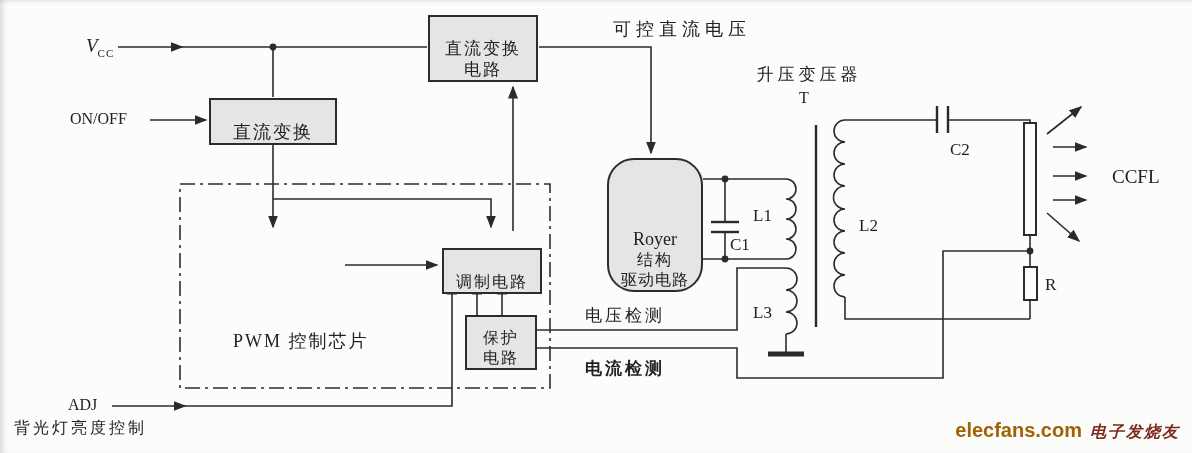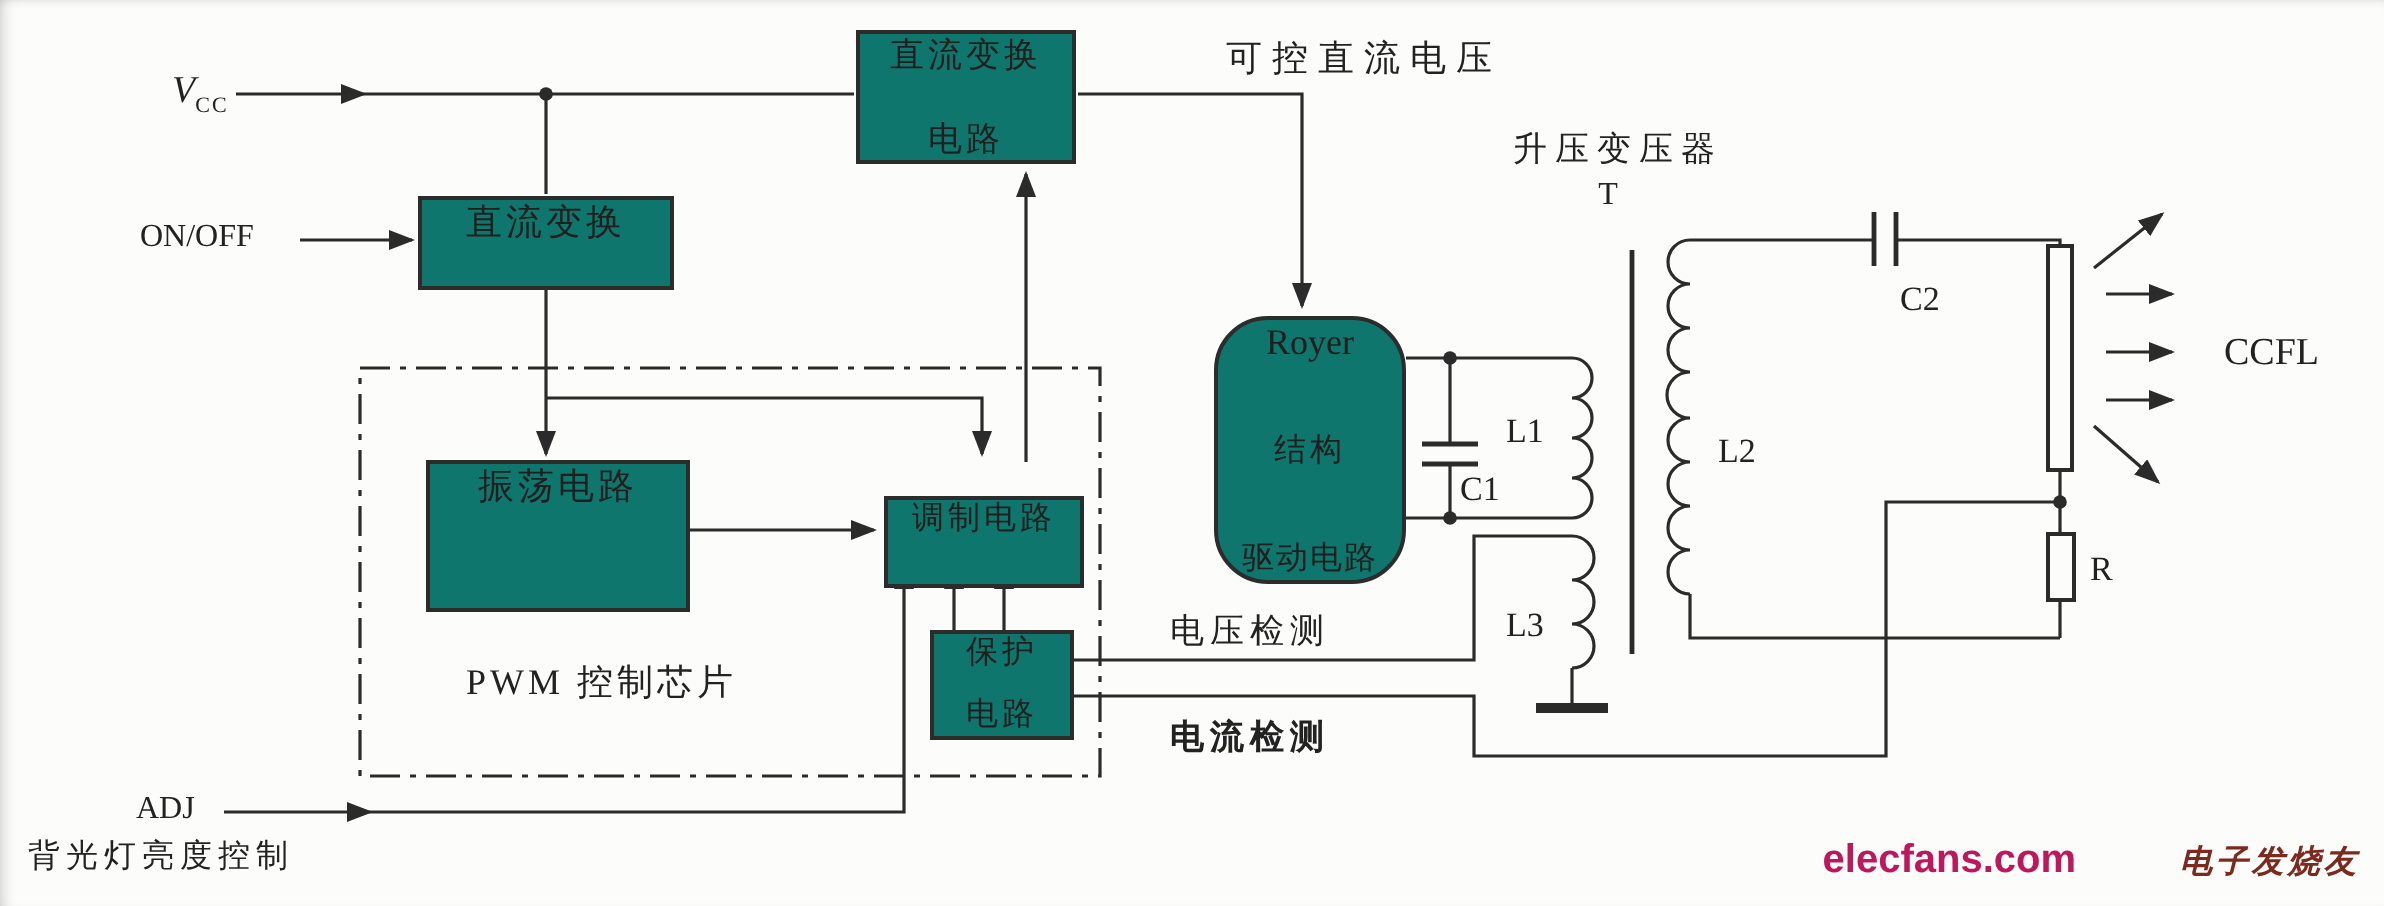--- a/index.html
+++ b/index.html
@@ -6,29 +6,29 @@
   body{background:#e8e8e6;font-family:"Liberation Serif", serif;}
   .stage{
     position:relative;width:1192px;height:453px;background:#fcfcfa;
     overflow:hidden;color:#1f1f1f;
     box-shadow:inset 6px 0 8px -6px rgba(0,0,0,.25), inset 0 4px 6px -5px rgba(0,0,0,.18);
   }
   .stage svg{position:absolute;left:0;top:0;}
   .lbl{position:absolute;white-space:nowrap;color:#222;}
   .cn{letter-spacing:3px;font-size:17px;}
   .blockbox{
-    position:absolute;border:2px solid #2c2c2c;background:#0f766e;
-    display:flex;flex-direction:column;align-items:center;justify-content:space-between;
+    position:absolute;border:2px solid #2c2c2c;background:#e5e5e5;
+    display:flex;flex-direction:column;align-items:center;justify-content:flex-end;
     text-align:center;line-height:1.25;box-sizing:border-box;
   }
   .blockbox .bline{letter-spacing:2px;}
   .ref{font-size:17px;color:#222;}
   .wm{position:absolute;right:12px;top:419px;display:flex;align-items:baseline;gap:8px;}
   .wm-brand{font-family:"Liberation Sans", sans-serif;font-weight:bold;font-size:20px;letter-spacing:0px;}
-  .wm-cn{font-size:16px;font-weight:bold;font-style:italic;letter-spacing:2px;margin-left:44px;}
+  .wm-cn{font-size:16px;font-weight:bold;font-style:italic;letter-spacing:2px;}
   .vcc{font-style:italic;font-size:19px;}
   .vcc sub{font-style:normal;font-size:11px;letter-spacing:1px;}
 </style>
 </head>
 <body>
 
 <div class="stage">
 
   <svg width="1192" height="453" viewBox="0 0 1192 453">
     <defs>
@@ -127,23 +127,20 @@
 
   <div class="blockbox" style="left:209px;top:98px;width:128px;height:47px;">
     <span class="bline" style="font-size:18px;">直流变换</span>
   </div>
 
   <div class="blockbox" style="left:428px;top:15px;width:110px;height:67px;">
     <span class="bline" style="font-size:17px;">直流变换</span>
     <span class="bline" style="font-size:17px;">电路</span>
   </div>
 
-  <div class="blockbox" style="left:213px;top:230px;width:132px;height:76px;">
-    <span class="bline" style="font-size:18px;">振荡电路</span>
-  </div>
 
   <div class="blockbox" style="left:442px;top:248px;width:100px;height:46px;">
     <span class="bline" style="font-size:16px;">调制电路</span>
   </div>
 
   <div class="blockbox" style="left:465px;top:315px;width:72px;height:55px;">
     <span class="bline" style="font-size:16px;">保护</span>
     <span class="bline" style="font-size:16px;">电路</span>
   </div>
 
@@ -172,17 +169,17 @@
 
   <div class="lbl ref" style="left:753px;top:206px;">L1</div>
   <div class="lbl ref" style="left:859px;top:216px;">L2</div>
   <div class="lbl ref" style="left:753px;top:303px;">L3</div>
   <div class="lbl ref" style="left:730px;top:235px;">C1</div>
   <div class="lbl ref" style="left:930px;top:140px;margin-left:20px;">C2</div>
   <div class="lbl ref" style="left:1045px;top:275px;">R</div>
   <div class="lbl" style="left:1112px;top:166px;font-size:19px;">CCFL</div>
 
   <div class="wm">
-    <span class="wm-brand" style="color:#be185d;text-align:right;">elecfans.com</span>
+    <span class="wm-brand" style="color:#a16207;text-align:right;">elecfans.com</span>
     <span class="wm-cn" style="color:#7c2a1e;">电子发烧友</span>
   </div>
 
 </div>
 
 </body></html>

